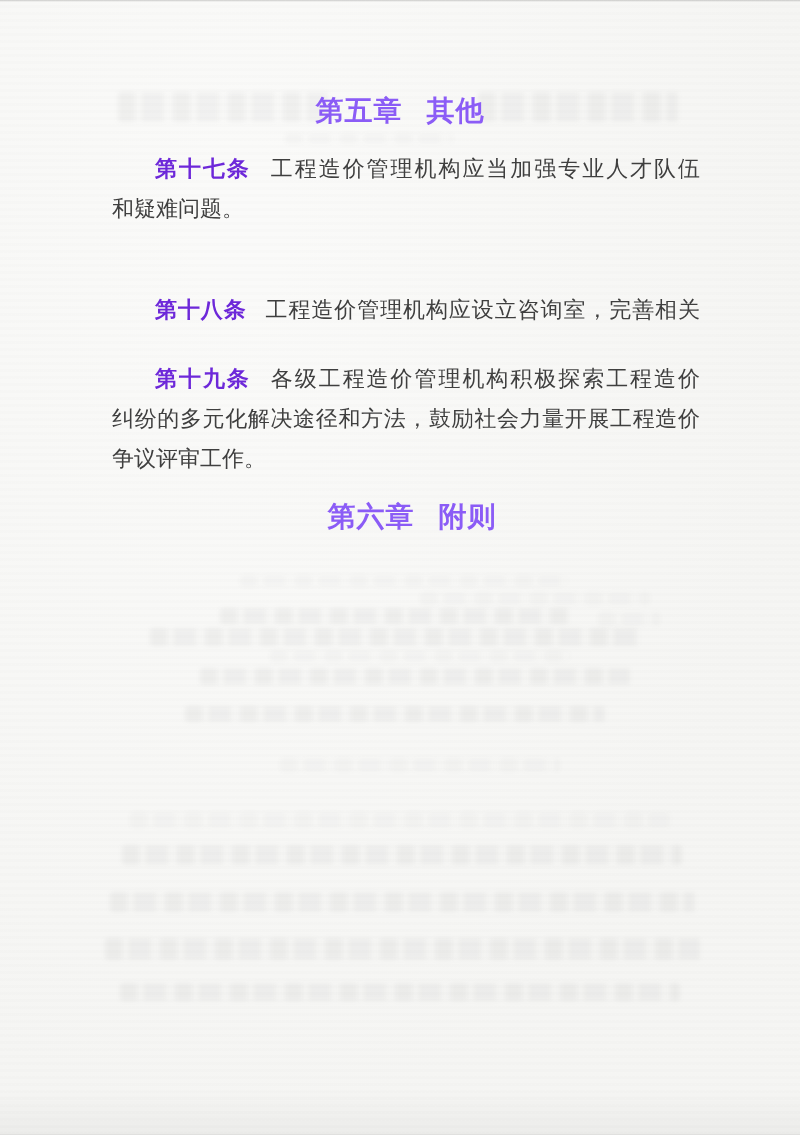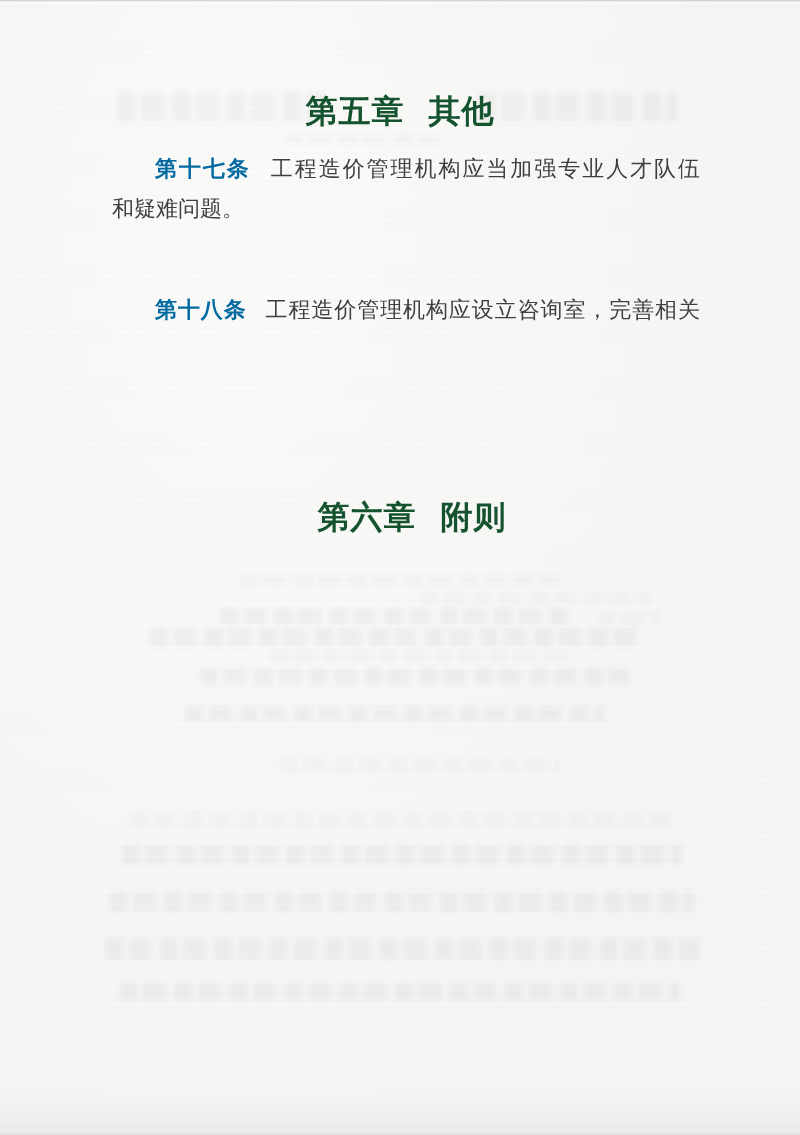--- a/index.html
+++ b/index.html
@@ -39,39 +39,39 @@
       rgba(90,90,95,.05) 24px 46px, rgba(90,90,95,.01) 46px 55px);
     filter:blur(2px);
     border-radius:3px;
   }
   .ghost.faint{opacity:.55;}
   
   .ch-title{
     position:absolute;left:0;width:100%;
     text-align:center;
     font-family:Liberation Sans, sans-serif;
-    font-weight:bold;font-size:32px;line-height:28px;color:#14532d;
+    font-weight:bold;font-size:28px;line-height:28px;color:#8b5cf6;
     letter-spacing:1px;
     z-index:3;
   }
   .tgap{display:inline-block;width:24px;}
   
   .para{
     position:absolute;left:112px;width:588px;z-index:3;
     font-size:22px;
   }
   .line{
     height:40px;line-height:40px;
     white-space:nowrap;
     text-align:justify;text-justify:inter-character;
   }
   .line.full{text-align-last:justify;}
   .line.short{text-align:center;text-align-last:left;}
   .line.indent{padding-left:43px;}
-  .label{font-weight:bold;color:#0369a1;}
+  .label{font-weight:bold;color:#6d28d9;}
   .lgap{display:inline-block;width:18px;}
 </style>
 </head>
 <body>
 
 <div class="page">
 
   <div class="texture"></div>
 
   <div class="ghost" style="top:92px;  left:118px; width:210px; height:30px;"></div>
@@ -102,20 +102,27 @@
     </div>
     <div class="line short">和疑难问题。</div>
   </div>
 
   <div class="para" style="top:290px;">
     <div class="line full indent">
       <span class="label">第十八条</span><span class="lgap"></span><span>工程造价管理机构应设立咨询室，完善相关</span>
     </div>
   </div>
 
+  <div class="para" style="top:359px;">
+    <div class="line full indent">
+      <span class="label">第十九条</span><span class="lgap"></span><span>各级工程造价管理机构积极探索工程造价</span>
+    </div>
+    <div class="line full">纠纷的多元化解决途径和方法，鼓励社会力量开展工程造价</div>
+    <div class="line short">争议评审工作。</div>
+  </div>
 
   <div class="ch-title" style="top:503px;padding-left:12px;">
     <span>第六章</span><span class="tgap"></span><span>附则</span>
   </div>
 
 
   <div class="bottom-shade"></div>
 </div>
 
 </body></html>

